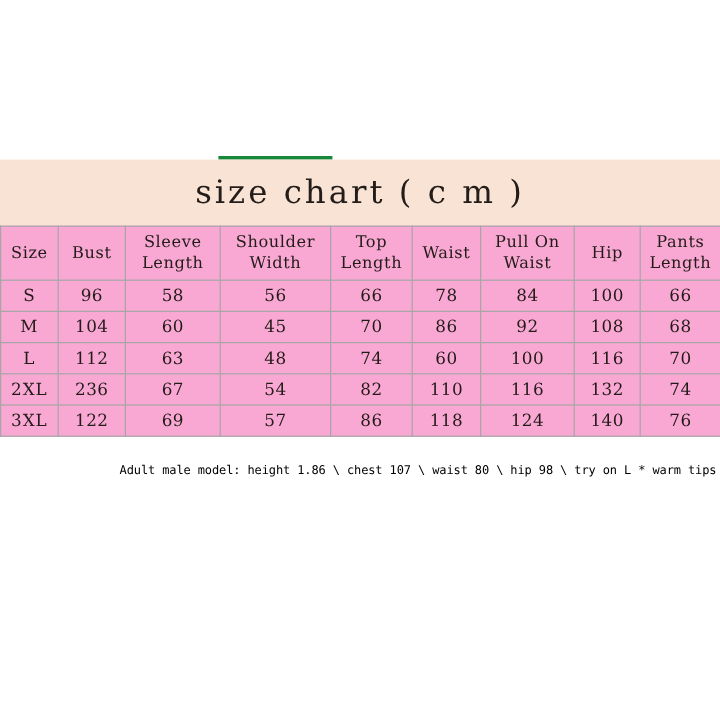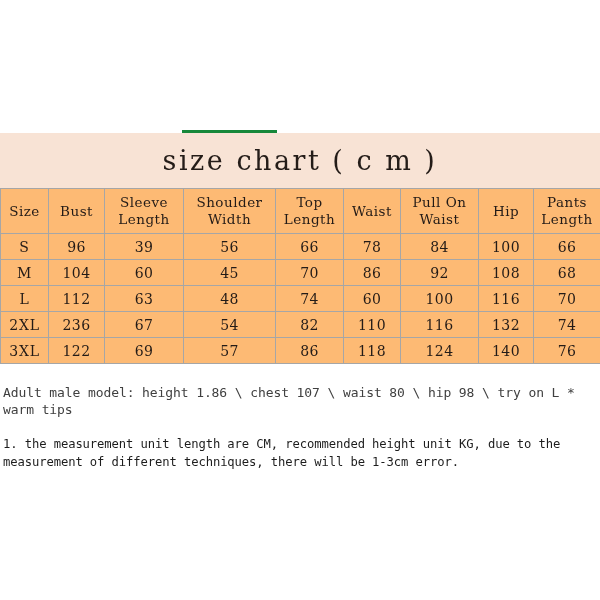--- a/index.html
+++ b/index.html
@@ -61,21 +61,21 @@
   }
 
   
   .size-table {
     position: absolute;
     left: 0;
     top: 172px;
     width: 600px;
     border-collapse: collapse;
     table-layout: fixed;
-    background: #fdba74;
+    background: #f9a8d4;
   }
   .size-table th,
   .size-table td {
     border: 1px solid #a6a6a6;
     text-align: center;
     vertical-align: middle;
     color: #231b17;
     font-family: "DejaVu Serif", serif;
     padding: 0;
   }
@@ -110,26 +110,27 @@
   .notes {
     position: absolute;
     left: 0;
     top: 368px;
     width: 600px;
     box-sizing: border-box;
     padding: 0 2px;
   }
   .model-note {
     font-family: "DejaVu Sans Mono", monospace;
-    font-size: 13px;
-    color: #404040;
+    font-size: 10px;
+    color: #000000;
     line-height: 17px;
     letter-spacing: -0.1px;
     margin: 0;
     padding: 0 1px;
+    text-align: right;
   }
   .notes-gap {
     height: 18px;
   }
   .note-line {
     font-family: "DejaVu Sans Mono", monospace;
     font-size: 12.2px;
     color: #1d1d1d;
     line-height: 17.5px;
     letter-spacing: -0.1px;
@@ -175,21 +176,21 @@
         <th>Waist</th>
         <th>Pull On Waist</th>
         <th>Hip</th>
         <th>Pants Length</th>
       </tr>
     </thead>
     <tbody>
       <tr>
         <td>S</td>
         <td>96</td>
-        <td>39</td>
+        <td>58</td>
         <td>56</td>
         <td>66</td>
         <td>78</td>
         <td>84</td>
         <td>100</td>
         <td>66</td>
       </tr>
       <tr>
         <td>M</td>
         <td>104</td>
@@ -233,16 +234,15 @@
         <td>124</td>
         <td>140</td>
         <td>76</td>
       </tr>
     </tbody>
   </table>
 
   <div class="notes">
     <p class="model-note">Adult male model: height 1.86 \ chest 107 \ waist 80 \ hip 98 \ try on L * warm tips</p>
     <div class="notes-gap"></div>
-    <p class="note-line">1. the measurement unit length are CM, recommended height unit KG, due to the measurement of different techniques, there will be 1-3cm error.</p>
   </div>
 
 </div>
 
 </body></html>

